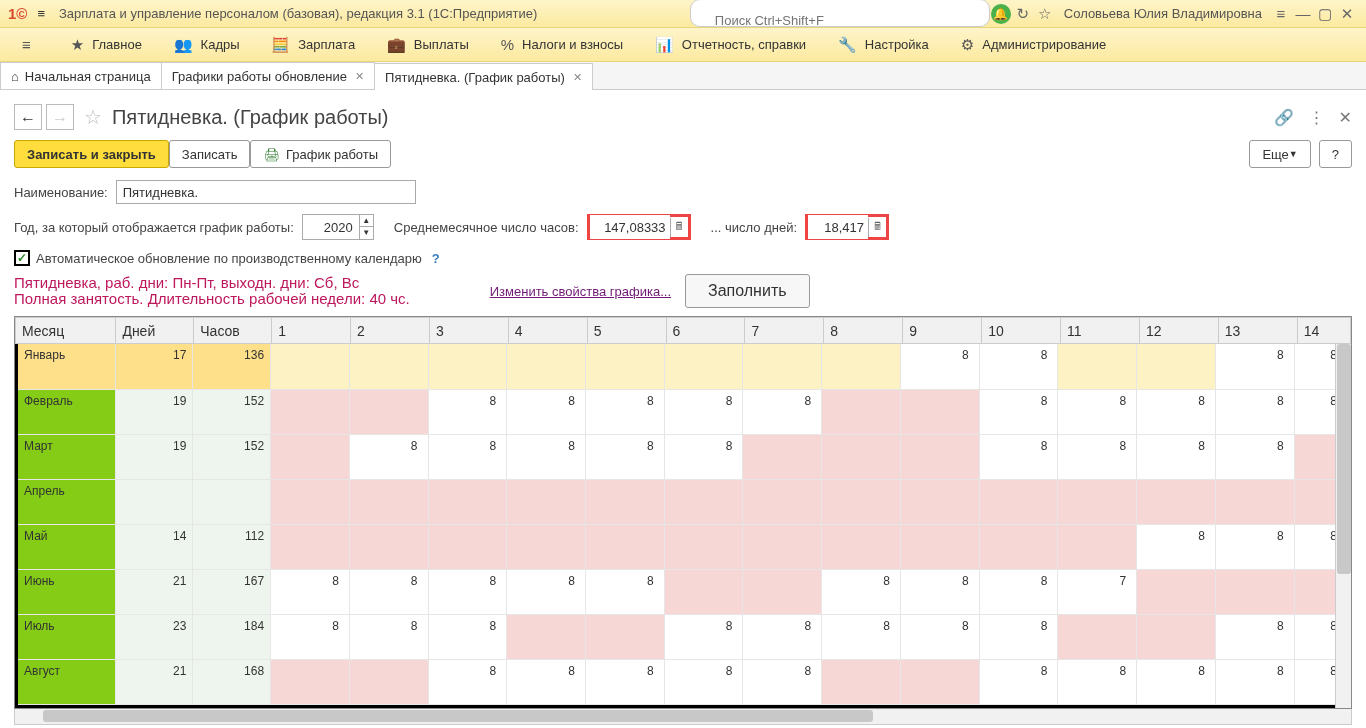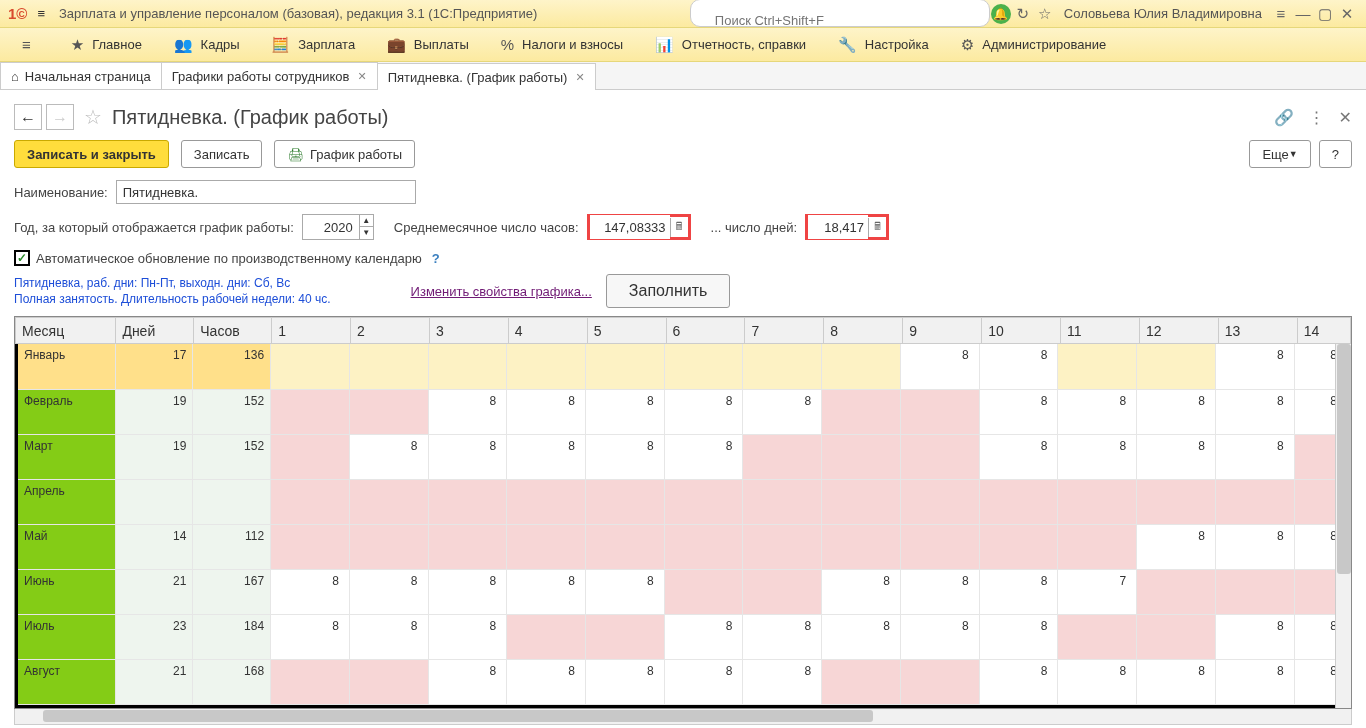--- a/index.html
+++ b/index.html
@@ -23,41 +23,41 @@
 .tab .x{margin-left:8px;color:#888;font-size:11px}
 .tab.active{background:#fff;position:relative;top:1px}
 .content{padding:8px 14px 0 14px}
 .header-row{display:flex;align-items:center;padding:6px 0 10px 0}
 .nav-btn{width:28px;height:26px;border:1px solid #bbb;background:#fff;display:inline-flex;align-items:center;justify-content:center;cursor:pointer;font-size:16px}
 .nav-btn+.nav-btn{margin-left:4px}
 .star{margin:0 10px;color:#bbb;font-size:20px}
 .page-title{font-size:20px;color:#444}
 .header-right{margin-left:auto;display:flex;align-items:center;gap:14px}
 .header-right .hicon{color:#777;font-size:16px;cursor:pointer}
-.toolbar{display:flex;align-items:center;gap:12px;margin-bottom:12px}
+.toolbar{display:flex;align-items:center;margin-bottom:12px}
 .btn{height:28px;padding:0 12px;border:1px solid #999;background:#fff;cursor:pointer;border-radius:3px;display:inline-flex;align-items:center}
 .btn.primary{background:#ffdd3c;border-color:#c9a900;font-weight:bold}
 .btn .bi{margin-right:6px;color:#2a7a2a}
 .toolbar-right{margin-left:auto;display:flex;gap:8px}
 .field-row{display:flex;align-items:center;gap:8px;margin-bottom:10px}
 .label{color:#444}
 input.txt{height:24px;border:1px solid #aaa;padding:0 6px;background:#fff}
 .year-wrap{display:flex;align-items:center;border:1px solid #aaa;height:26px}
 .year-wrap input{border:none;width:56px;text-align:right;padding-right:6px;height:24px}
 .spin{width:14px;display:flex;flex-direction:column;border-left:1px solid #aaa}
 .spin div{height:12px;font-size:8px;text-align:center;cursor:pointer;line-height:12px;border-bottom:1px solid #aaa}
 .spin div:last-child{border:none}
 .num-wrap{display:flex;align-items:center;border:3px solid #ef4444;height:26px}
 .num-wrap input{border:none;width:80px;text-align:right;padding-right:4px;height:24px}
 .calc{width:18px;text-align:center;border-left:1px solid #aaa;color:#666;cursor:pointer;font-size:11px}
 .chk-row{display:flex;align-items:center;gap:6px;margin-bottom:8px}
 .chk{width:16px;height:16px;border:2px solid #000;display:inline-flex;align-items:center;justify-content:center;color:#2a8a2a;font-weight:bold;font-size:12px}
 .help{color:#3a7fbf;font-weight:bold;margin-left:4px}
 .info-row{display:flex;align-items:center;margin-bottom:8px}
-.info-txt{color:#1d4ed8;font-size:12px;line-height:16px}
+.info-txt{color:#be185d;font-size:15px;line-height:16px}
 .link{color:#701a75;text-decoration:underline;cursor:pointer;margin-left:80px}
 .fill-btn{height:34px;padding:0 22px;border:1px solid #999;background:#f7f7f7;border-radius:3px;font-size:16px;margin-left:14px;cursor:pointer}
 .grid-wrap{border:1px solid #888;position:relative;margin-top:2px}
 table{border-collapse:collapse;width:100%;table-layout:fixed}
 th{background:#f1f1f1;border:1px solid #ccc;height:26px;font-weight:normal;text-align:left;padding-left:6px;font-size:14px}
 th.n{text-align:left}
 td{border-right:1px solid #e6e6e6;border-bottom:1px solid #e6e6e6;height:45px;vertical-align:top;padding:4px 6px;font-size:12px}
 td.m{background:#84cc16}
 td.d,td.h{text-align:right;background:#eef5ee}
 td.c{text-align:right;padding-right:10px}
@@ -131,21 +131,21 @@
       <span>Администрирование</span>
     </span>
 </div>
 
 <div class="tabs">
   <div class="tab home">
       <span class="hi">⌂</span>
       <span>Начальная страница</span>
     </div>
   <div class="tab">
-      <span>Графики работы сотрудников</span>
+      <span>Графики работы обновление</span>
       <span class="x">✕</span>
     </div>
   <div class="tab active">
       <span>Пятидневка. (График работы)</span>
       <span class="x">✕</span>
     </div>
 </div>
 
 <div class="content">
   <div class="header-row">

